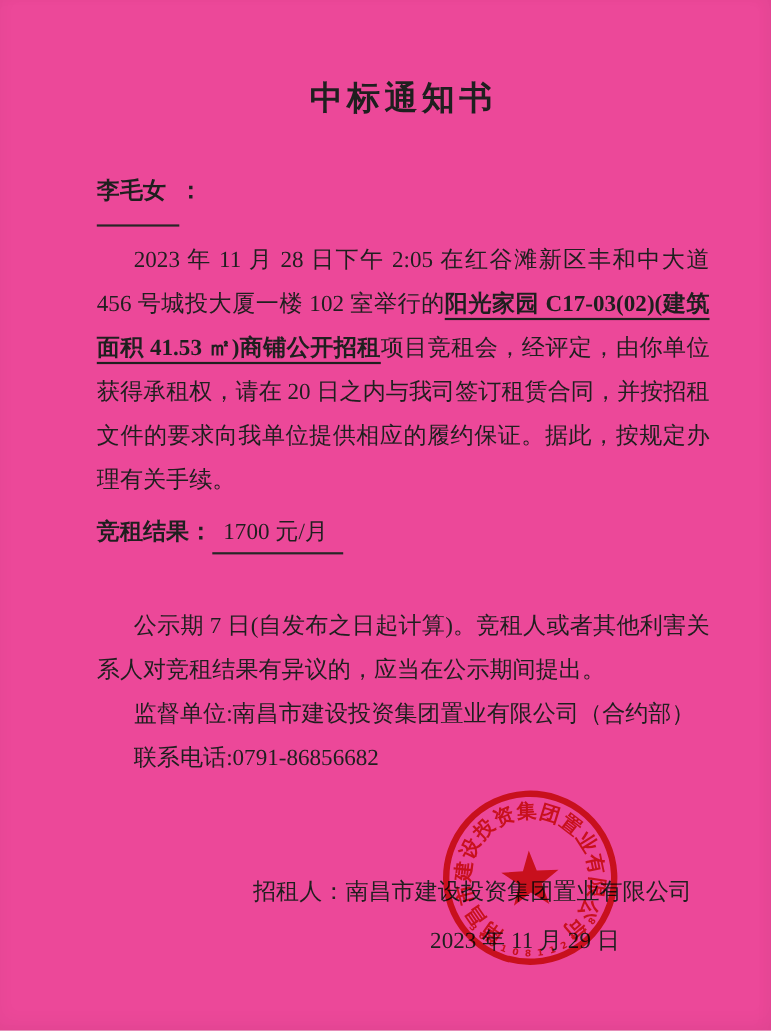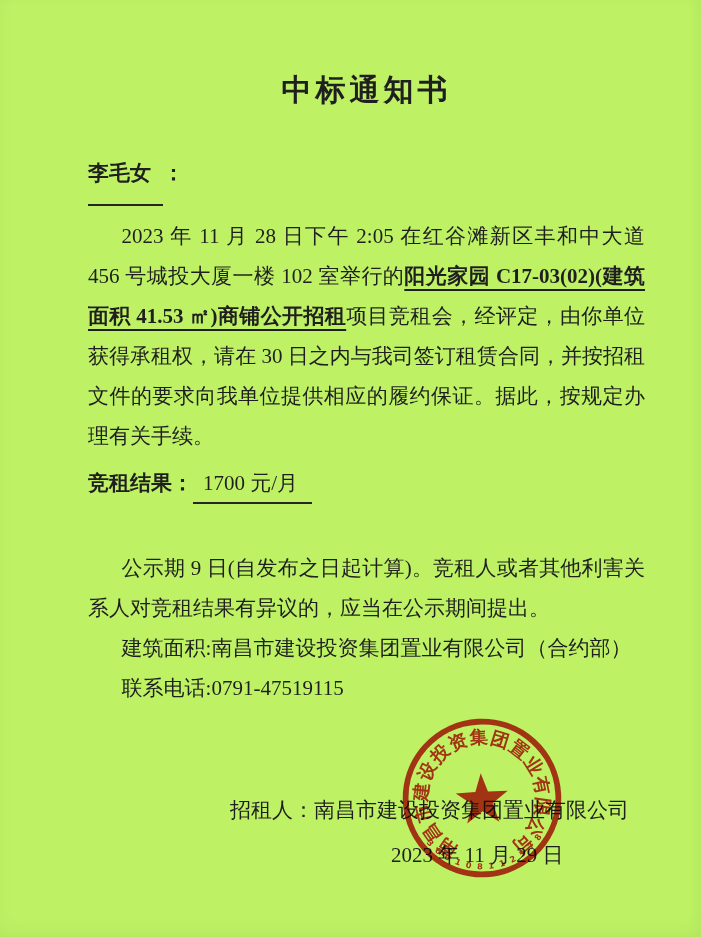--- a/index.html
+++ b/index.html
@@ -1,21 +1,21 @@
 <!DOCTYPE html>
 <html><head>
 <meta charset="utf-8">
 <style>
   html,body { margin:0; padding:0; background:#e8e8e8; }
   .page {
     position: relative;
     width: 701px;
     height: 937px;
     margin: 0 auto;
-    background: #bef264;
+    background: #ec4899;
     box-shadow: inset 0 -8px 16px rgba(0,0,0,0.035), inset -6px 0 12px rgba(0,0,0,0.02);
     font-family: "Liberation Serif", "DejaVu Serif", serif;
     color: #1f1f1f;
     overflow: hidden;
   }
   .content {
     position: absolute;
     left: 88px;
     top: 0;
     width: 557px;
@@ -122,31 +122,31 @@
 <div class="page">
   <div class="content">
 
     <h1 class="title">中标通知书</h1>
 
     <div class="recipient">
       <span class="name">李毛女</span><span>：</span>
     </div>
 
     <p class="para">
-      <span>2023 年 11 月 28 日下午 2:05 在红谷滩新区丰和中大道 456 号城投大厦一楼 102 室举行的</span><span class="em-underline">阳光家园 C17-03(02)(建筑面积 41.53 ㎡)商铺公开招租</span><span>项目竞租会，经评定，由你单位获得承租权，请在 30 日之内与我司签订租赁合同，并按招租文件的要求向我单位提供相应的履约保证。据此，按规定办理有关手续。</span>
+      <span>2023 年 11 月 28 日下午 2:05 在红谷滩新区丰和中大道 456 号城投大厦一楼 102 室举行的</span><span class="em-underline">阳光家园 C17-03(02)(建筑面积 41.53 ㎡)商铺公开招租</span><span>项目竞租会，经评定，由你单位获得承租权，请在 20 日之内与我司签订租赁合同，并按招租文件的要求向我单位提供相应的履约保证。据此，按规定办理有关手续。</span>
     </p>
 
     <div class="result-line">
       <span class="label">竞租结果：</span><span class="value">1700 元/月</span>
     </div>
 
     <div class="notice-block">
-      <p class="notice">公示期 9 日(自发布之日起计算)。竞租人或者其他利害关系人对竞租结果有异议的，应当在公示期间提出。</p>
-      <div class="contact">建筑面积:南昌市建设投资集团置业有限公司（合约部）</div>
-      <div class="contact">联系电话:0791-47519115</div>
+      <p class="notice">公示期 7 日(自发布之日起计算)。竞租人或者其他利害关系人对竞租结果有异议的，应当在公示期间提出。</p>
+      <div class="contact">监督单位:南昌市建设投资集团置业有限公司（合约部）</div>
+      <div class="contact">联系电话:0791-86856682</div>
     </div>
 
   </div>
 
   <div class="sign-line">
     <span>招租人：</span><span>南昌市建设投资集团置业有限公司</span>
   </div>
 
   <div class="date-line">2023 年 11 月 29 日</div>
 

